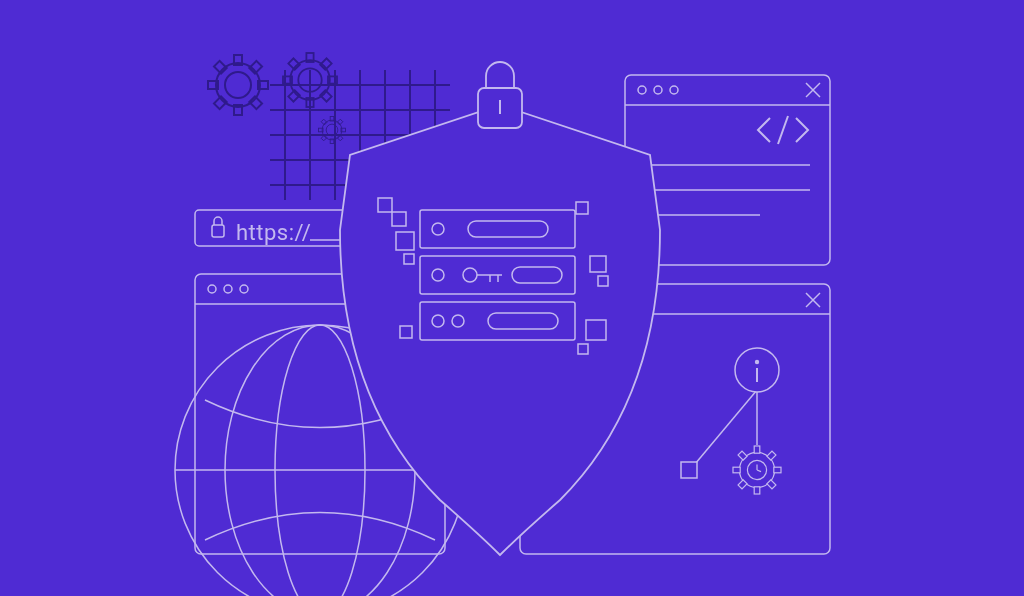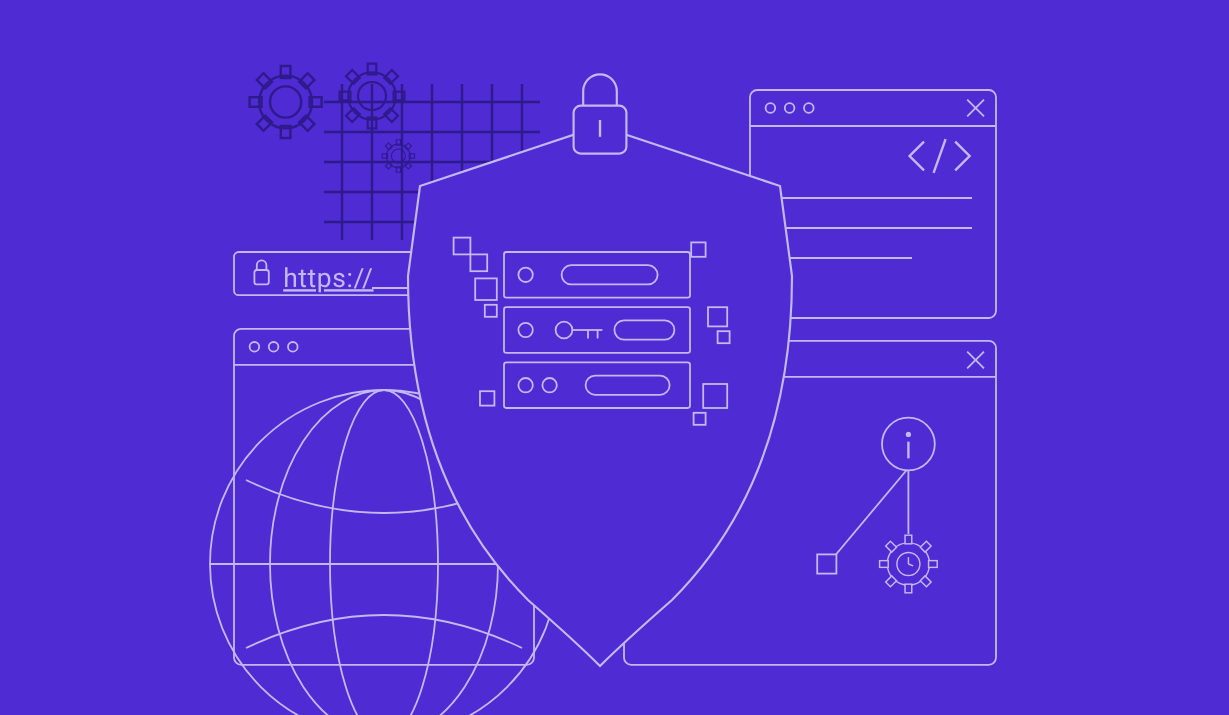--- a/index.html
+++ b/index.html
@@ -23,21 +23,20 @@
     width: 1024px;
     height: 596px;
   }
   .https-label {
     position: absolute;
     left: 236px;
     top: 220px;
     color: #c3b8ef;
     font-size: 22px;
     letter-spacing: 0.5px;
-    text-decoration: underline;
   }
 </style>
 </head>
 <body>
 
 <div class="stage">
 
 <svg class="main" viewBox="0 0 1024 596">
   <defs></defs>
 

